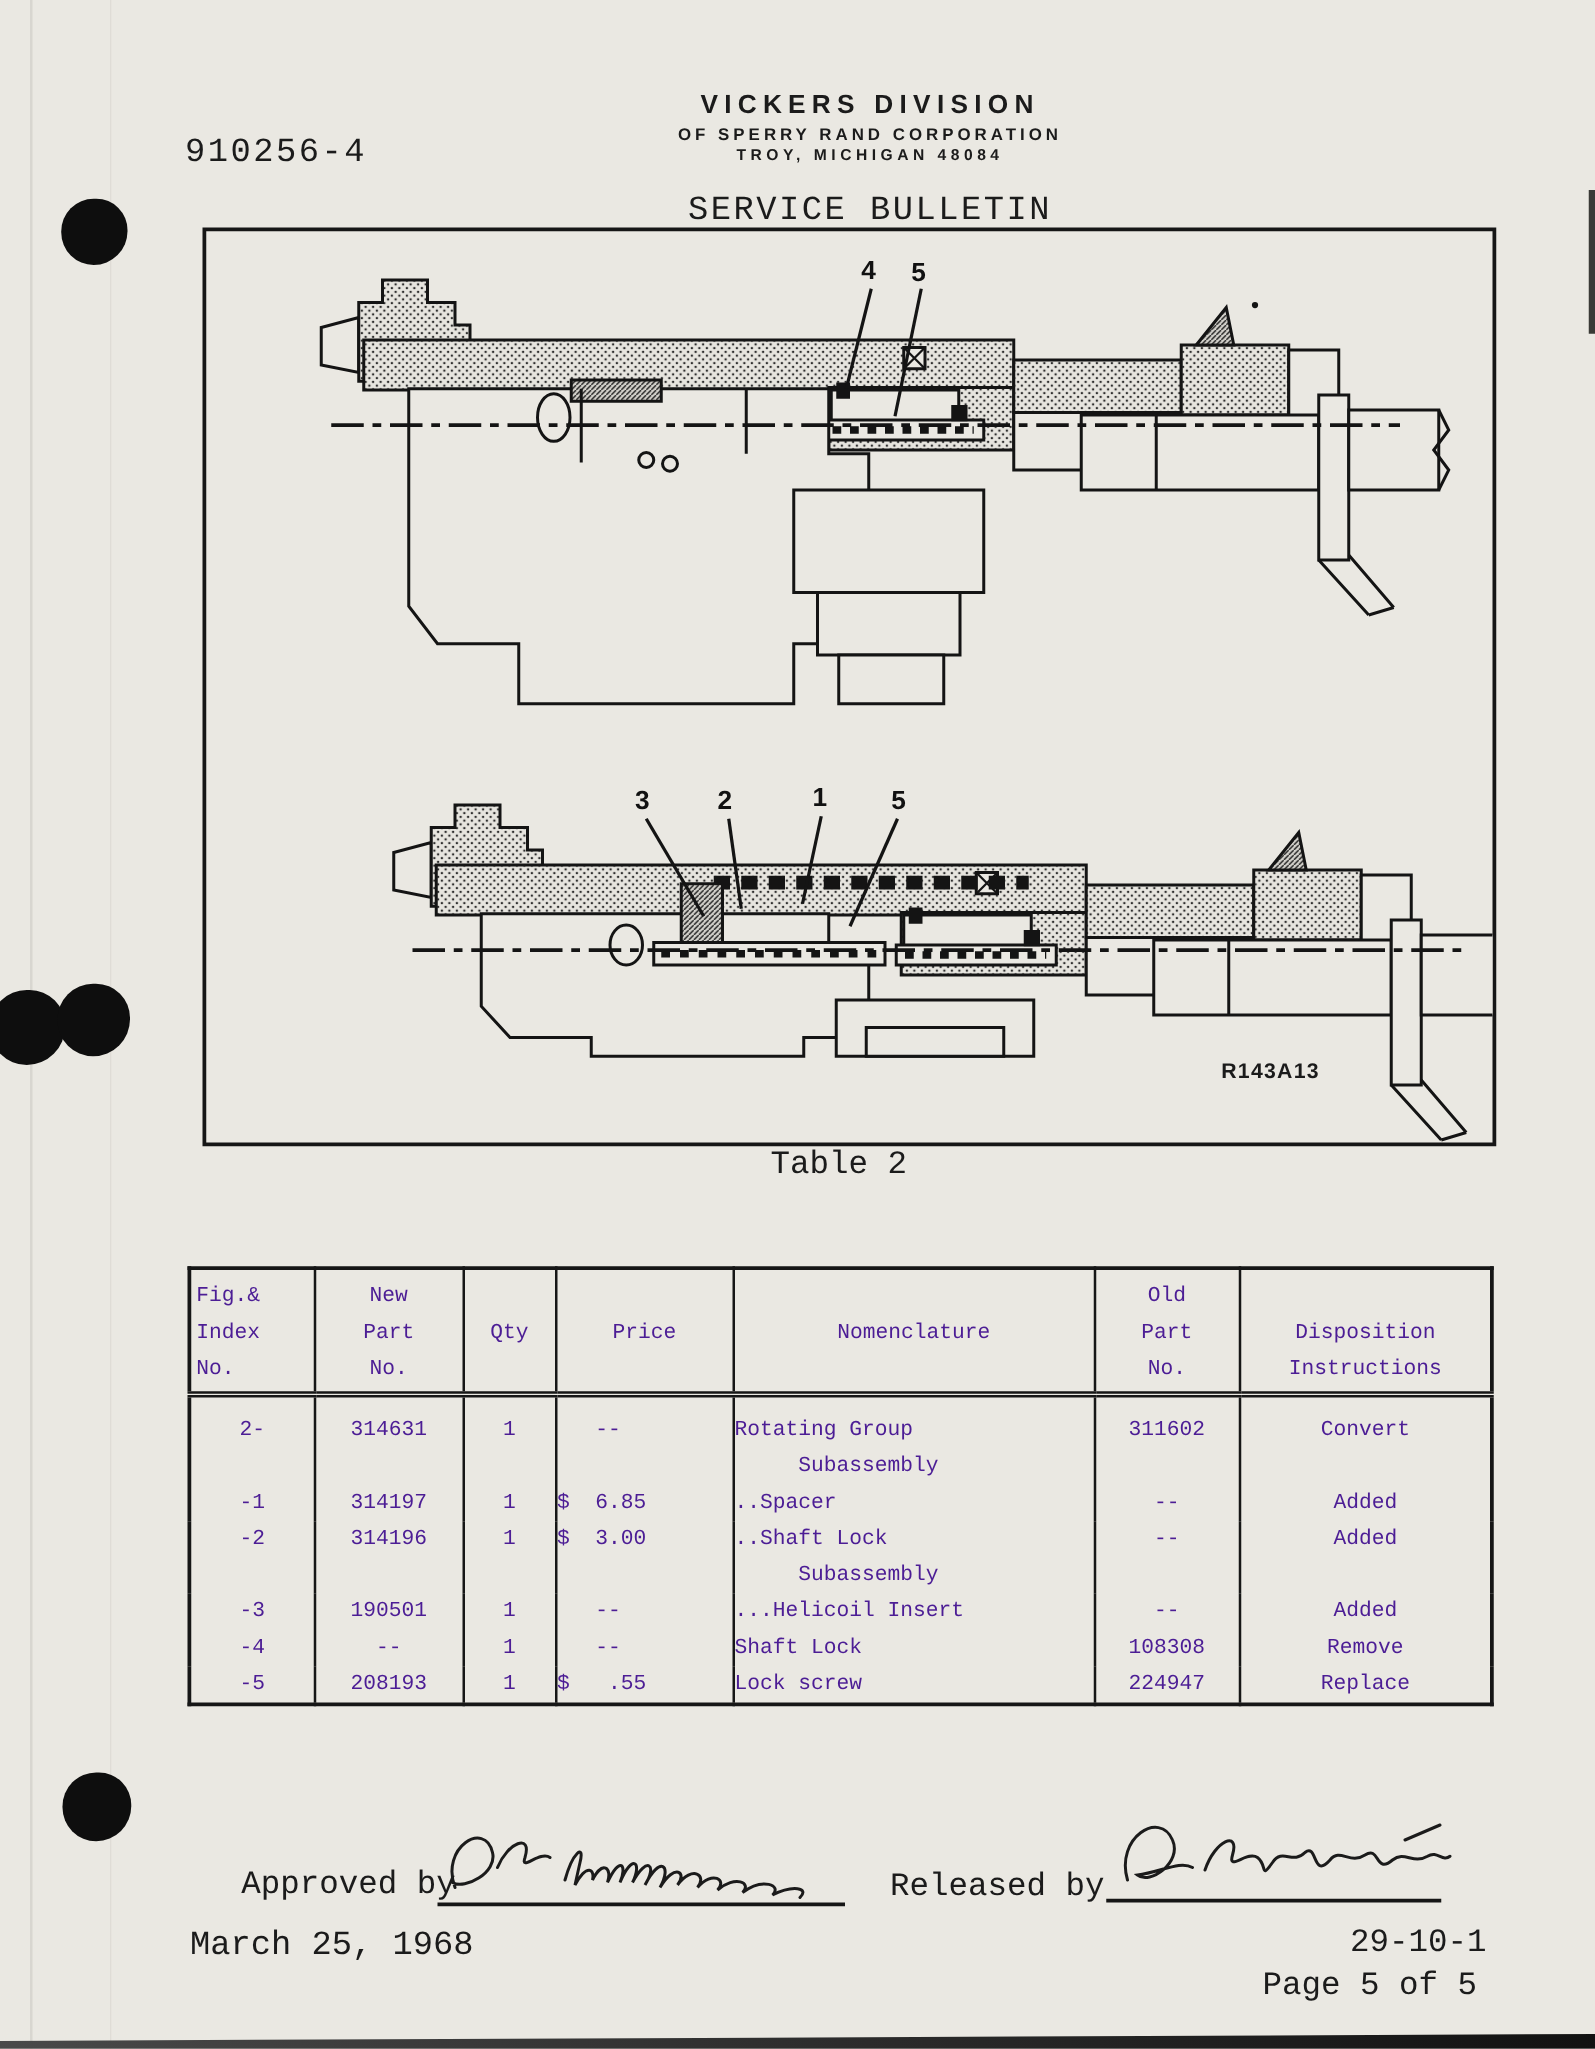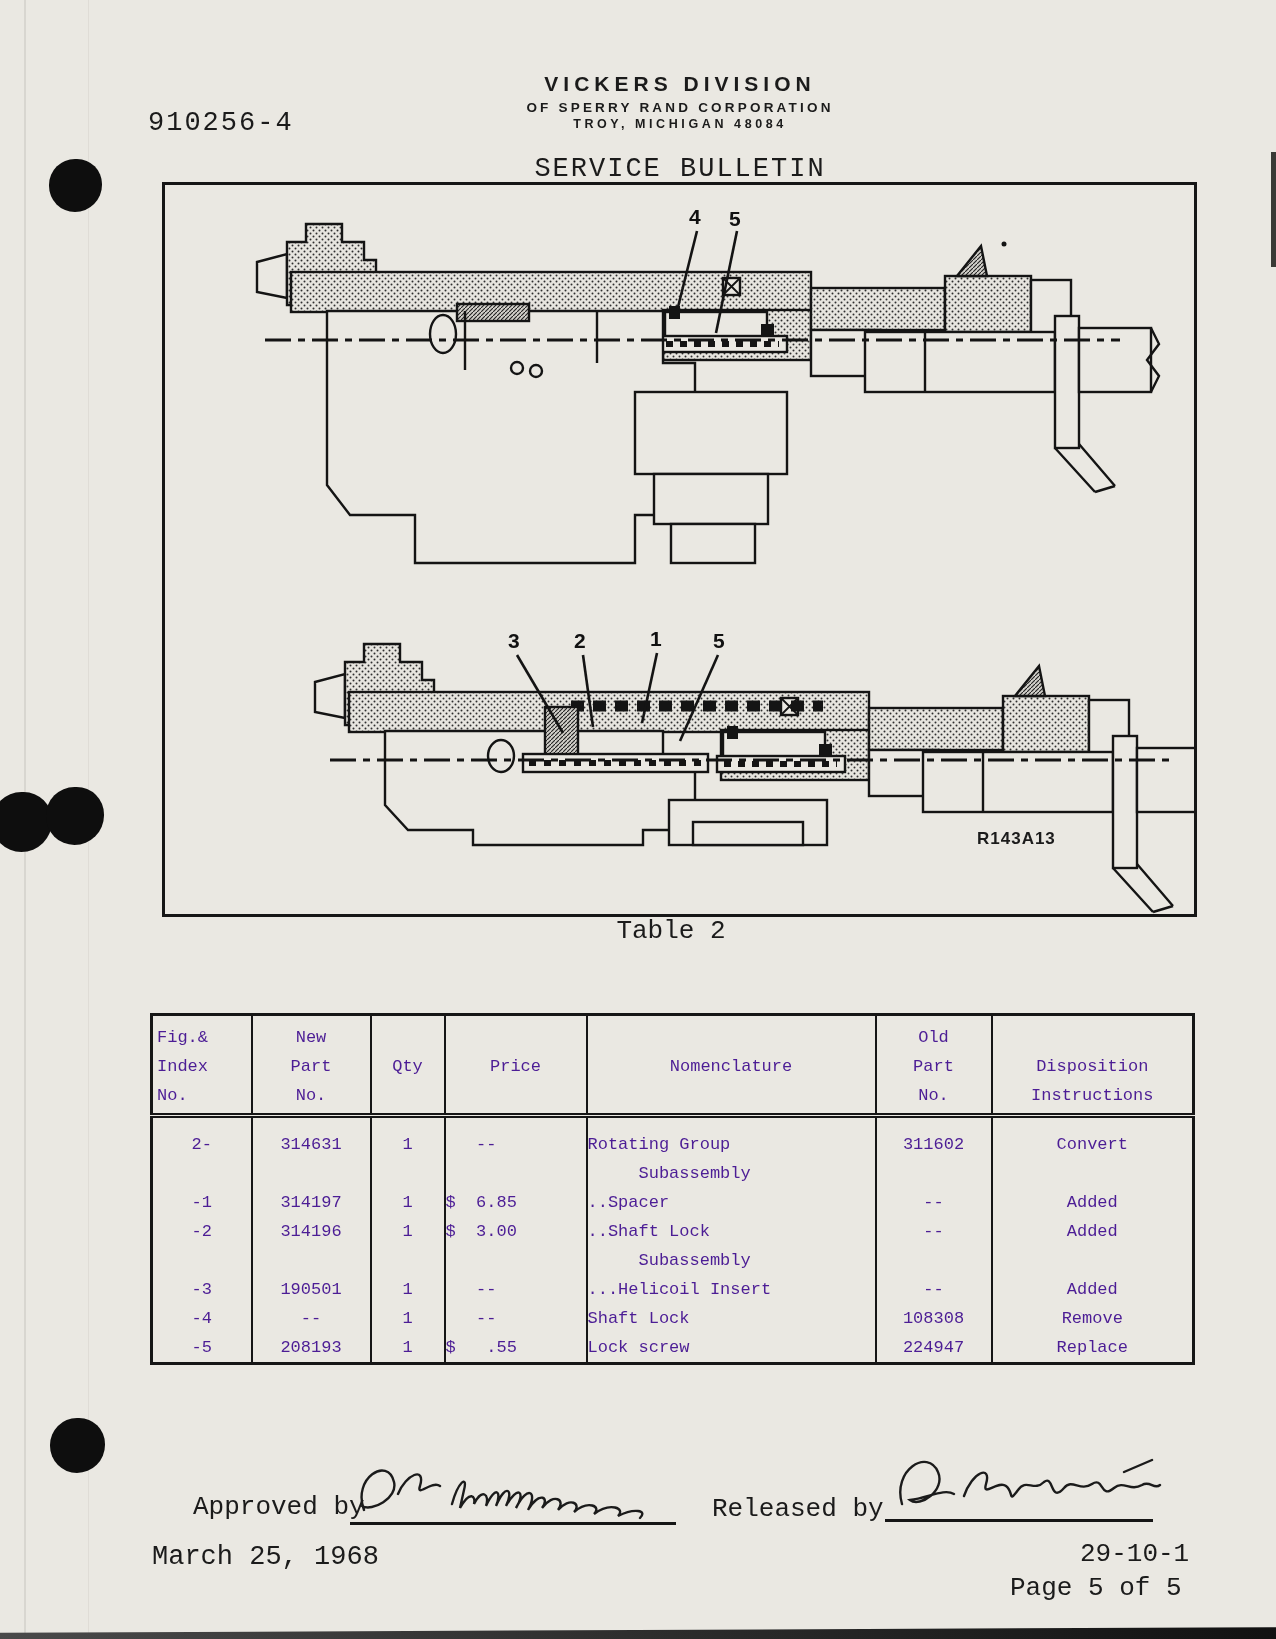--- a/index.html
+++ b/index.html
@@ -8,33 +8,33 @@
         font-family:"Liberation Mono","DejaVu Sans Mono",monospace;}
   .abs{position:absolute;}
   
   .edge-line{position:absolute;top:0;bottom:0;background:rgba(60,55,45,.10);}
   .hole{position:absolute;background:#0e0e0e;border-radius:50% 48% 52% 50%;}
   #bottom-scan-bar{position:absolute;left:-12px;right:-12px;bottom:-4px;height:13px;
         background:linear-gradient(to right,#4a4a4a,#111);transform:rotate(-.25deg);}
   #right-edge-artifact{position:absolute;right:0;top:152px;width:5px;height:115px;background:#3a3a36;}
   
   #doc-number{left:148px;top:108px;font-size:27px;letter-spacing:2px;}
-  #letterhead{left:392px;top:72px;width:576px;text-align:center;
+  #letterhead{left:408px;top:72px;width:576px;text-align:center;
         font-family:"Liberation Sans","DejaVu Sans",sans-serif;}
   #lh-company{font-size:21px;font-weight:bold;letter-spacing:5px;}
   #lh-line2{font-size:13.5px;font-weight:bold;letter-spacing:3.2px;margin-top:4px;}
   #lh-line3{font-size:12.5px;font-weight:bold;letter-spacing:3.6px;margin-top:2px;}
   #lh-title{font-family:"Liberation Mono","DejaVu Sans Mono",monospace;
         font-size:27px;letter-spacing:2px;margin-top:23px;}
   
   #figure-box{left:162px;top:182px;width:1029px;height:729px;border:3px solid #161616;}
   #figure-svg{position:absolute;left:0;top:0;width:100%;height:100%;}
   .callout{position:absolute;font-family:"Liberation Sans",sans-serif;
         font-weight:bold;font-size:21px;color:#111;}
-  #drawing-ref{position:absolute;left:812px;top:644px;
+  #drawing-ref{position:absolute;left:812px;top:662px;
         font-family:"Liberation Sans",sans-serif;font-weight:bold;font-size:17px;letter-spacing:1px;}
   #figure-caption{left:162px;top:920px;width:1029px;text-align:center;font-size:26px;}
   
   #table-caption{left:150px;top:916px;width:1042px;text-align:center;font-size:26px;}
   #parts-table{position:absolute;left:150px;top:1013px;width:1042px;
         border-collapse:collapse;table-layout:fixed;
         font-size:17px;line-height:29px;color:#4c1d95;}
   #parts-table,#parts-table th,#parts-table td{border:0 solid #161616;}
   #parts-table{border:3px solid #161616;}
   #parts-table th,#parts-table td{border-left:2px solid #161616;border-right:2px solid #161616;

